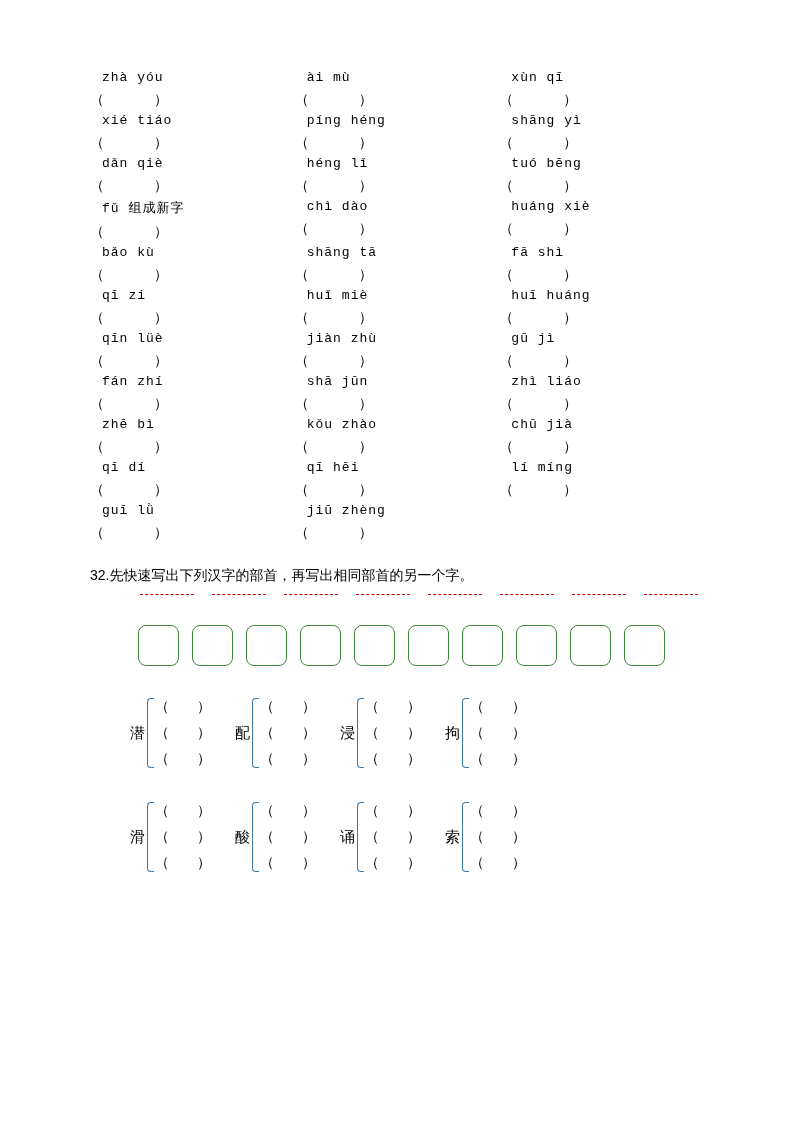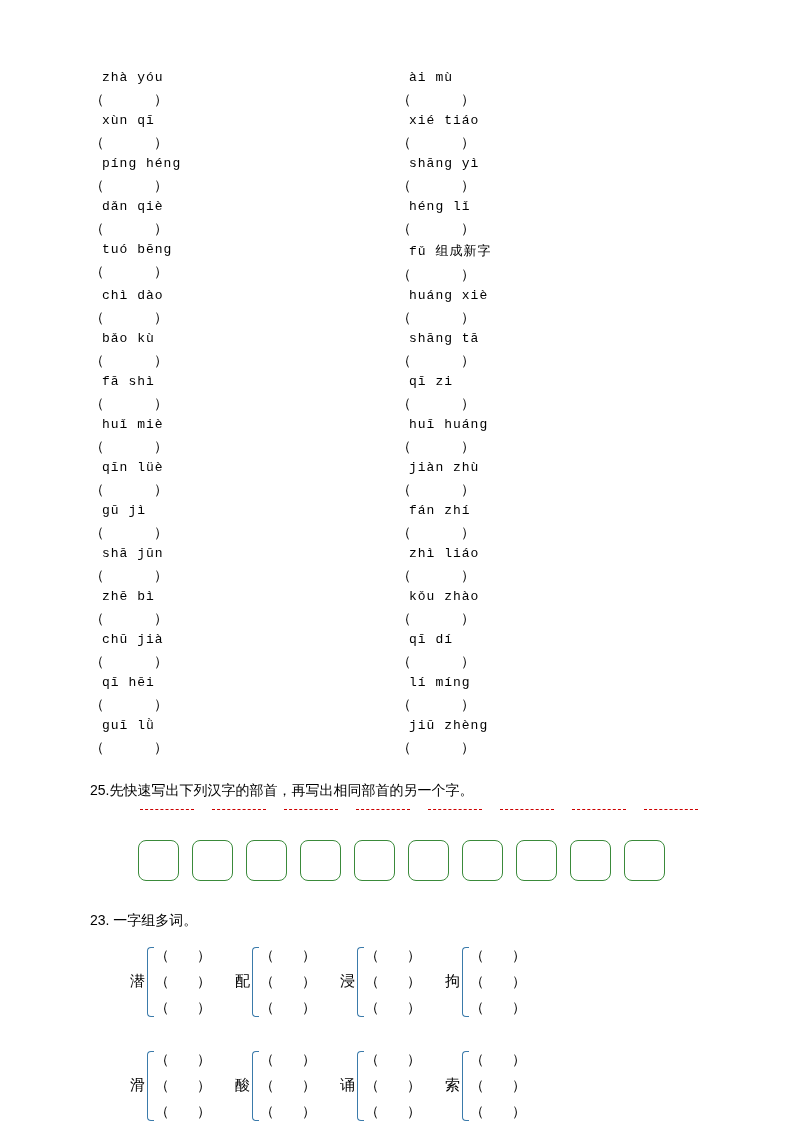--- a/index.html
+++ b/index.html
@@ -1,17 +1,17 @@
 <!DOCTYPE html>
 <html><head>
 <meta charset="utf-8">
 <style>
 body{margin:0;padding:0;font-family:"SimSun","宋体",serif;font-size:14px;color:#000;background:#fff;width:794px}
 .page{padding:70px 90px 40px 90px}
-.grid{display:grid;grid-template-columns:repeat(2,1fr);gap:0;margin-bottom:18px}
+.grid{display:grid;grid-template-columns:repeat(3,1fr);gap:0;margin-bottom:18px}
 .cell{margin-bottom:4px}
 .py{font-family:"Courier New",monospace;font-size:13px;letter-spacing:1px;padding-left:12px;white-space:nowrap}
 .pa{font-family:"SimSun",serif;font-size:14px;padding-left:0;margin-top:6px;letter-spacing:2px}
 .q{font-size:14px;margin:6px 0;line-height:1.6}
 .num{font-family:Arial,sans-serif}
 .dash-row{display:flex;gap:18px;padding-left:50px;margin:2px 0 30px 0}
 .dash{border-bottom:1.5px dashed #c00;width:54px;height:1px}
 .boxes{display:flex;gap:13px;padding-left:48px;margin:18px 0 28px 0}
 .box{width:39px;height:39px;border:1.5px solid #3a8a3a;border-radius:8px}
 .sub{padding-left:16px;line-height:2}
@@ -154,21 +154,21 @@
 <div class="cell">
         <div class="py">guī lǜ</div>
         <div class="pa">（　　　）</div>
       </div>
 <div class="cell">
         <div class="py">jiū zhèng</div>
         <div class="pa">（　　　）</div>
       </div>
 </div>
 
-<div class="q"><span class="num">25.</span><span>先快速写出下列汉字的部首，再写出相同部首的另一个字。</span></div>
+<div class="q"><span class="num">32.</span><span>先快速写出下列汉字的部首，再写出相同部首的另一个字。</span></div>
 <div class="dash-row">
 <div class="dash"></div>
       <div class="dash"></div>
       <div class="dash"></div>
       <div class="dash"></div>
       <div class="dash"></div>
       <div class="dash"></div>
       <div class="dash"></div>
       <div class="dash"></div>
 </div>
@@ -180,21 +180,20 @@
       <div class="box"></div>
       <div class="box"></div>
       <div class="box"></div>
       <div class="box"></div>
       <div class="box"></div>
       <div class="box"></div>
       <div class="box"></div>
 </div>
 
 
-<div class="q"><span class="num">23. </span><span>一字组多词。</span></div>
 
 <div class="word-grid">
 <div class="word-col">
         <span class="word-ch">潜</span>
         <div class="brk">
           <div class="brk-row">（　　）</div>
           <div class="brk-row">（　　）</div>
           <div class="brk-row">（　　）</div>
         </div>
       </div>

